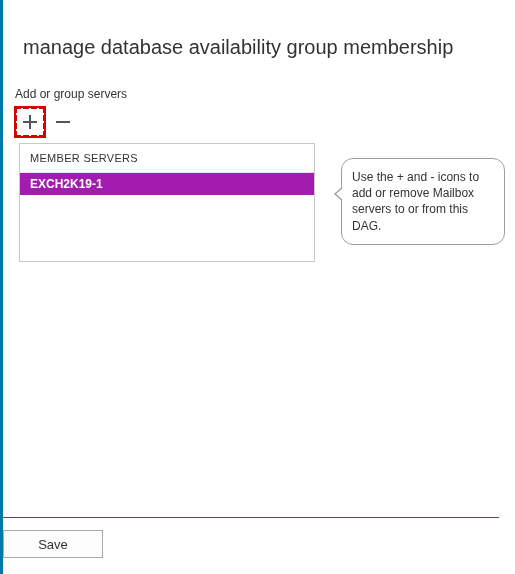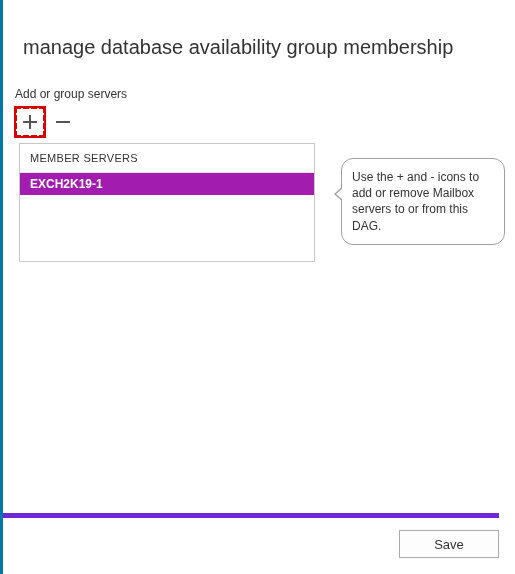--- a/index.html
+++ b/index.html
@@ -108,24 +108,23 @@
       border-top: 6px solid transparent;
       border-bottom: 6px solid transparent;
       border-right: 7px solid #fff;
     }
     .footer {
       position: absolute;
       bottom: 16px;
       right: 16px;
       display: flex;
       gap: 0;
-      border-top: 5px solid #6d28d9;
+      border-top: 1px solid #6d28d9;
       padding-top: 12px;
       width: calc(100% - 16px);
-      justify-content: flex-end;
     }
     .btn {
       min-width: 100px;
       height: 28px;
       border: 1px solid #ababab;
       background: #fdfdfd;
       font-size: 13px;
       color: #333;
       cursor: pointer;
       font-family: inherit;

